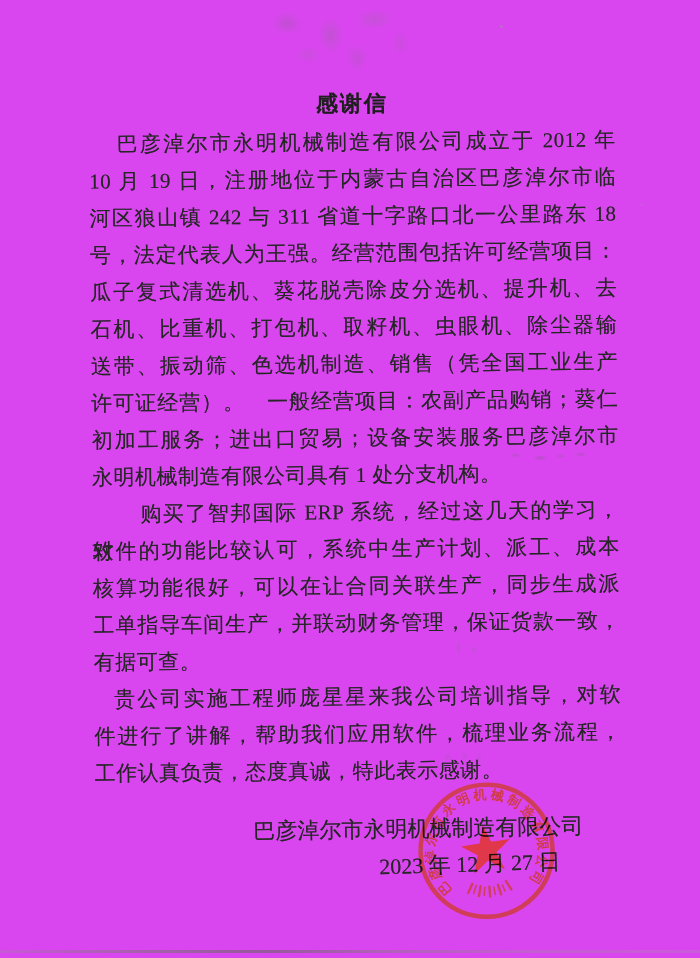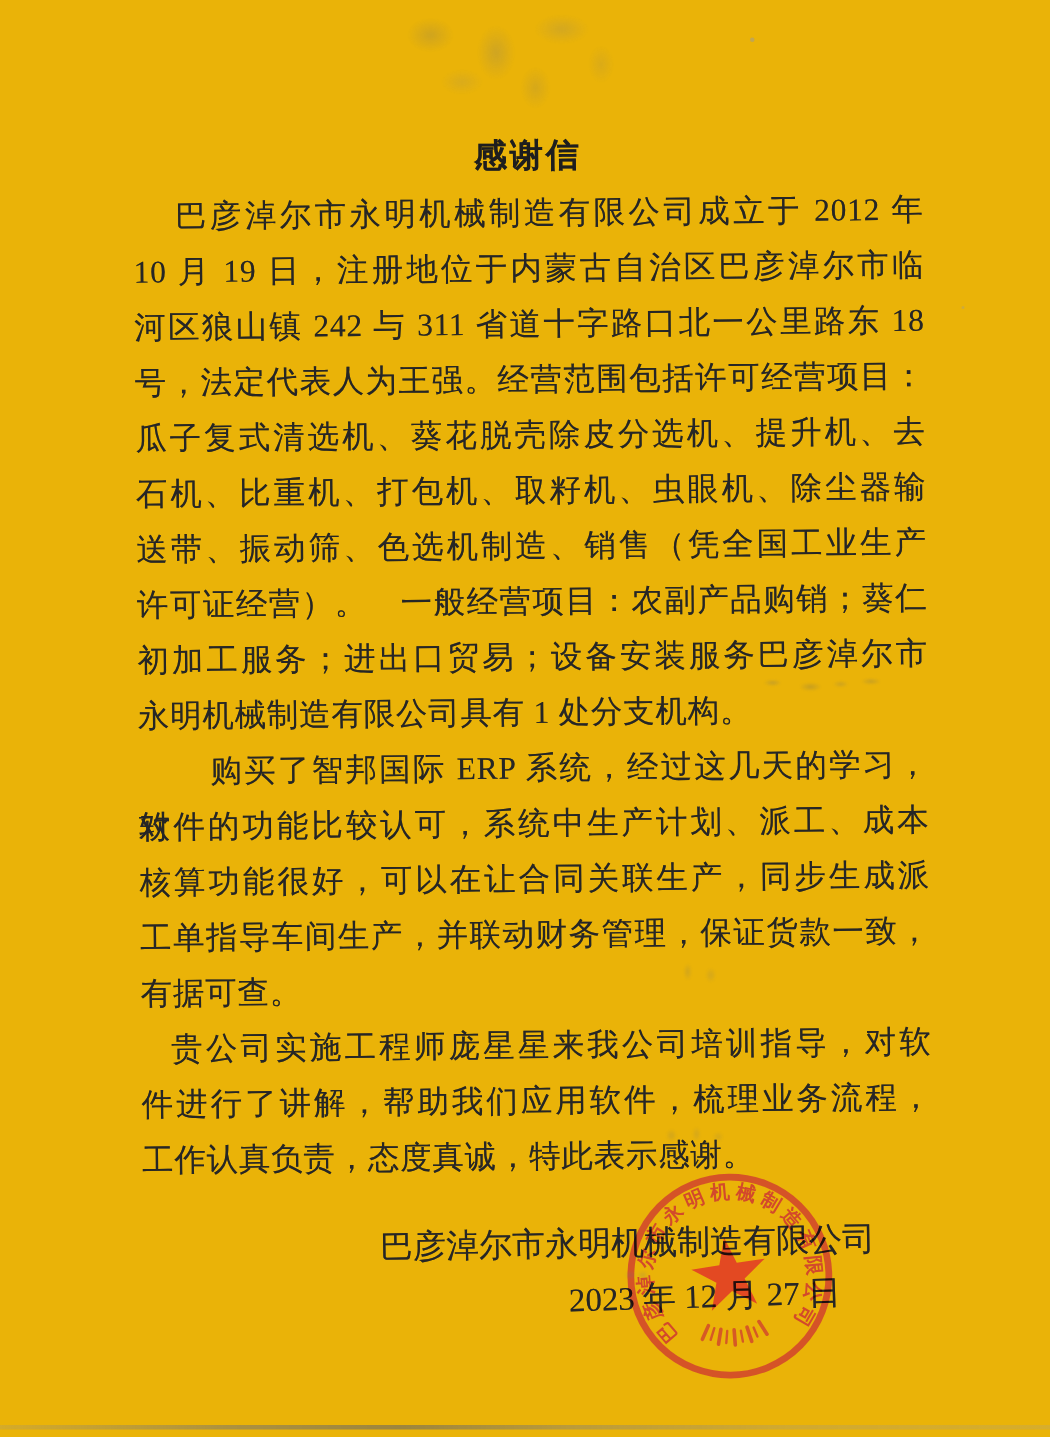--- a/index.html
+++ b/index.html
@@ -1,19 +1,19 @@
 <!DOCTYPE html>
 <html><head>
 <meta charset="utf-8">
 <style>
   html,body{margin:0;padding:0;}
   .page{
     position:relative;
     width:700px;height:958px;
-    background:#eab308;
+    background:#d946ef;
     overflow:hidden;
     font-family:"Liberation Serif", serif;
     color:#262626;
   }
   .sheet{
     position:absolute;inset:0;
     transform:rotate(-0.55deg);
     transform-origin:350px 480px;
   }
   .doc{

